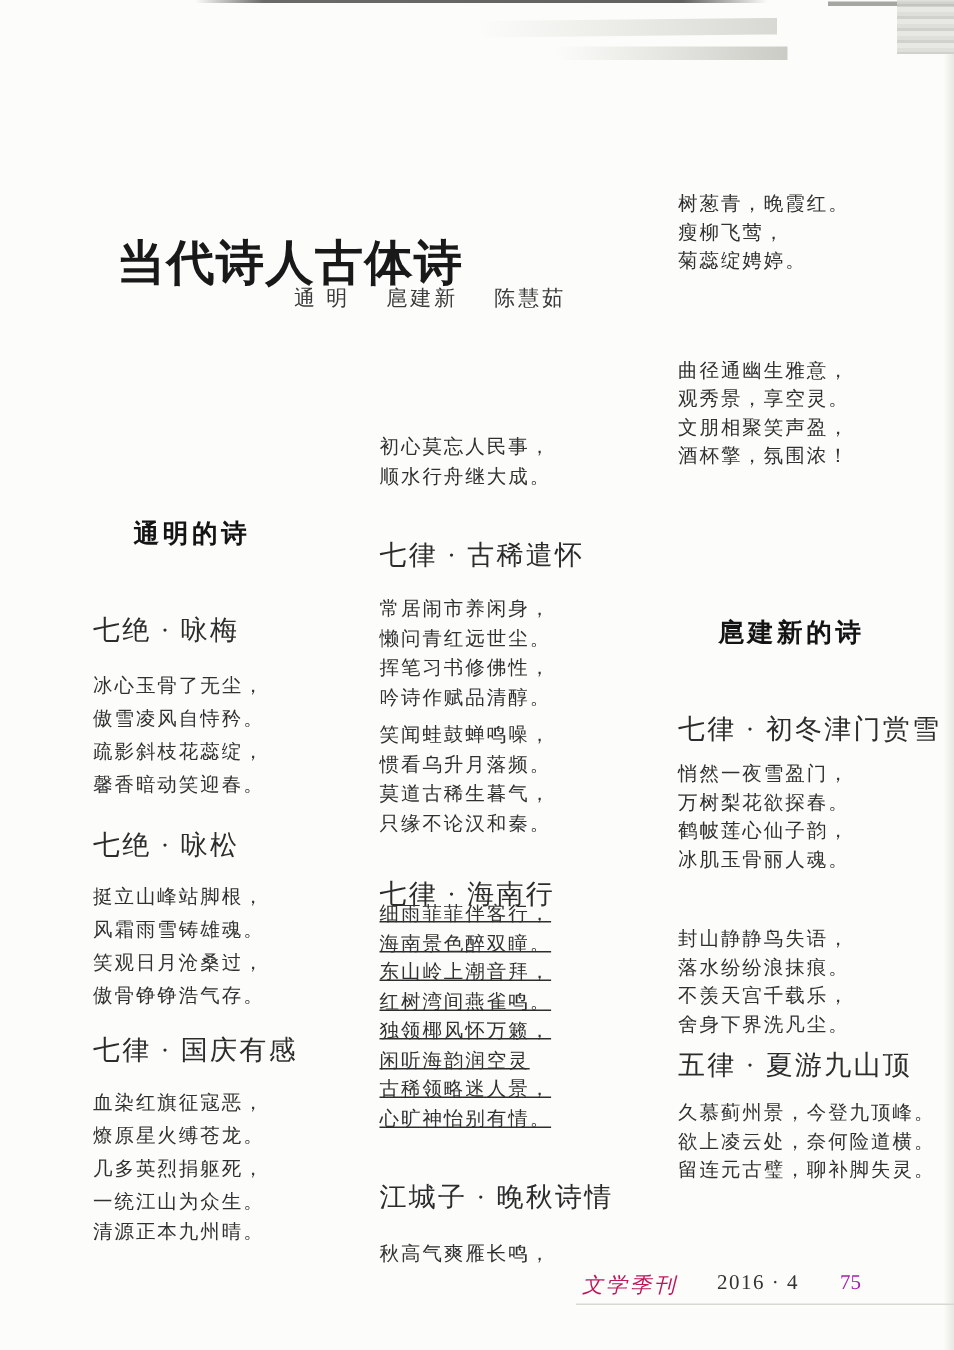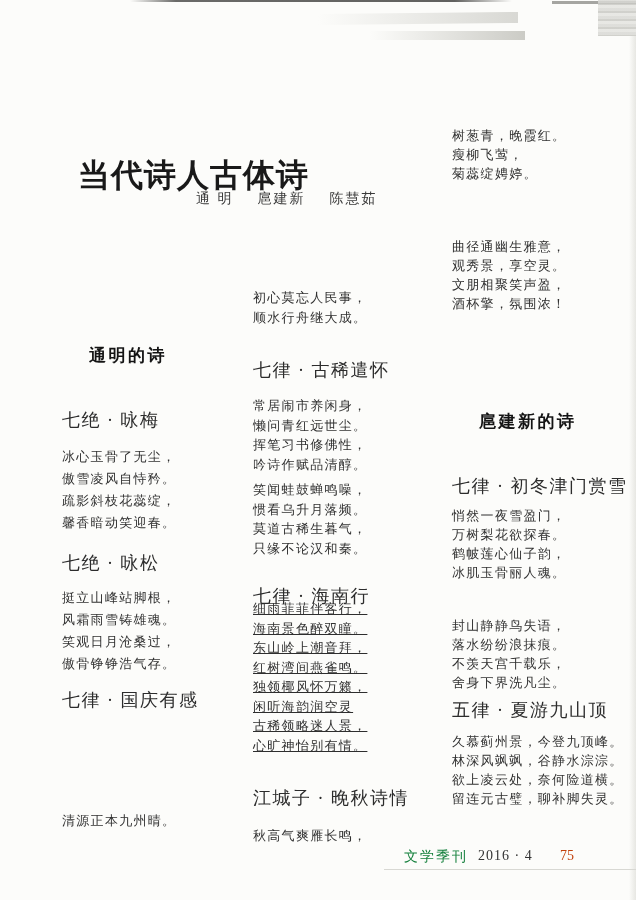--- a/index.html
+++ b/index.html
@@ -53,23 +53,23 @@
   .M-s0{top:2px;left:10px;}
   .M-t1{top:72px;left:16px;} .M-s1{top:110px;left:3px;} .M-s2{top:194px;left:3px;}
   .M-t2{top:298px;left:24px;} .M-s3{top:313px;left:3px;text-decoration:underline;}
   .M-t3{top:500px;left:12px;} .M-s4{top:540px;left:3px;}
   
   .R-s1{top:4px;left:6px;} .R-s2{top:74px;left:6px;margin-top:41px;} .R-s3{top:166px;left:6px;}
   .R-header{top:288px;left:6px;}
   .R-t1{top:352px;left:-2px;} .R-s4{top:384px;left:6px;} .R-s5{top:470px;left:6px;margin-top:24px;}
   .R-t2{top:576px;left:8px;} .R-s6{top:610px;left:4px;}
   
-  .footer-journal{position:absolute;left:404px;top:848px;font-size:14px;letter-spacing:2px;color:#15803d;}
+  .footer-journal{position:absolute;left:388px;top:848px;font-size:14px;letter-spacing:2px;color:#be185d;font-style:italic;}
   .footer-issue{position:absolute;left:478px;top:848px;font-size:14px;letter-spacing:1px;color:#333;}
-  .footer-page{position:absolute;left:560px;top:848px;font-size:14px;color:#c2410c;}
+  .footer-page{position:absolute;left:560px;top:848px;font-size:14px;color:#a21caf;}
   .footer-rule{position:absolute;left:384px;top:869px;width:252px;height:1px;background:#d8d8d3;}
 </style>
 </head>
 <body>
 
 <div class="page">
 
   <div class="topline1"></div>
   <div class="topline2"></div>
   <div class="streak1"></div>
@@ -94,20 +94,26 @@
         <span class="line">馨香暗动笑迎春。</span>
       </div>
     <div class="blk L-t2 poem-title">七绝 · 咏松</div>
     <div class="blk L-s2 stanza">
         <span class="line">挺立山峰站脚根，</span>
         <span class="line">风霜雨雪铸雄魂。</span>
         <span class="line">笑观日月沧桑过，</span>
         <span class="line">傲骨铮铮浩气存。</span>
       </div>
     <div class="blk L-t3 poem-title">七律 · 国庆有感</div>
+    <div class="blk L-s3 stanza">
+        <span class="line">血染红旗征寇恶，</span>
+        <span class="line">燎原星火缚苍龙。</span>
+        <span class="line">几多英烈捐躯死，</span>
+        <span class="line">一统江山为众生。</span>
+      </div>
     <div class="blk L-s4 stanza">
         <span class="line">清源正本九州晴。</span>
       </div>
   </div>
 
   <div class="col col-mid">
     <div class="blk M-s0 stanza">
         <span class="line">初心莫忘人民事，</span>
         <span class="line">顺水行舟继大成。</span>
       </div>
@@ -163,21 +169,20 @@
       </div>
     <div class="blk R-s5 stanza">
         <span class="line">封山静静鸟失语，</span>
         <span class="line">落水纷纷浪抹痕。</span>
         <span class="line">不羡天宫千载乐，</span>
         <span class="line">舍身下界洗凡尘。</span>
       </div>
     <div class="blk R-t2 poem-title">五律 · 夏游九山顶</div>
     <div class="blk R-s6 stanza">
         <span class="line">久慕蓟州景，今登九顶峰。</span>
-        <span class="line">林深风飒飒，谷静水淙淙。</span>
         <span class="line">欲上凌云处，奈何险道横。</span>
         <span class="line">留连元古璧，聊补脚失灵。</span>
       </div>
   </div>
 
   <div class="footer-journal">文学季刊</div>
   <div class="footer-issue">2016 · 4</div>
   <div class="footer-page">75</div>
   <div class="footer-rule"></div>
 

